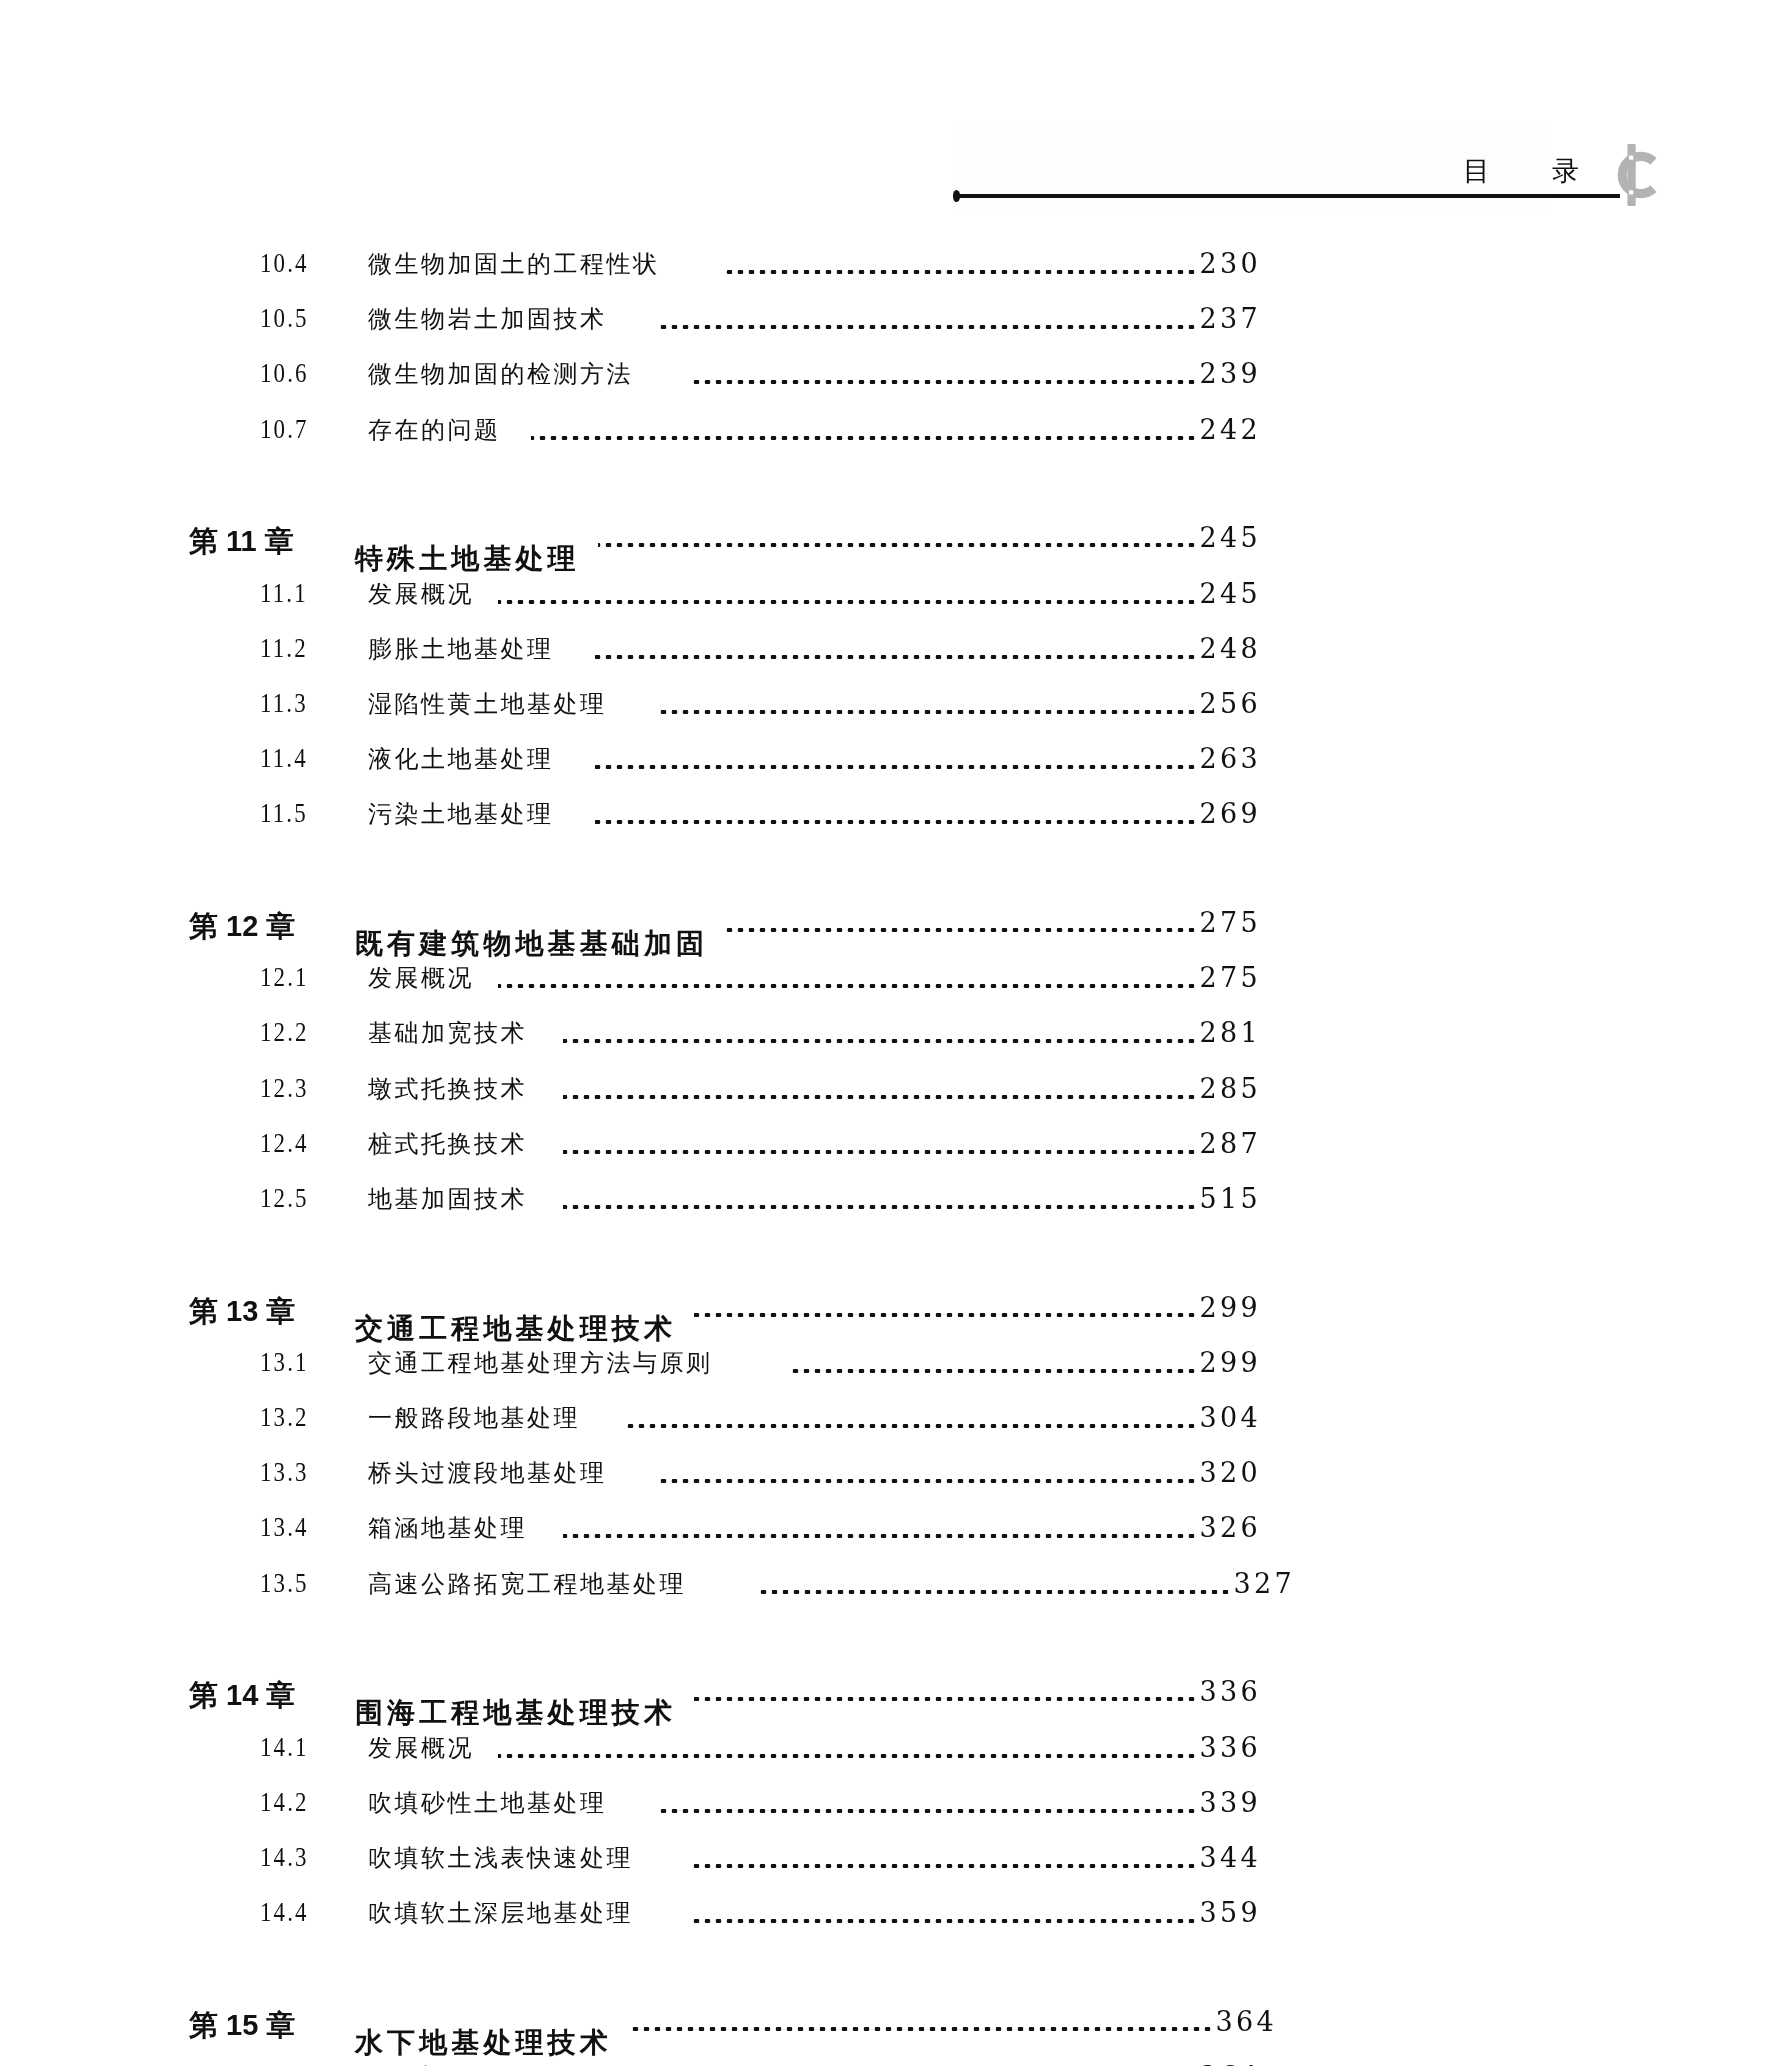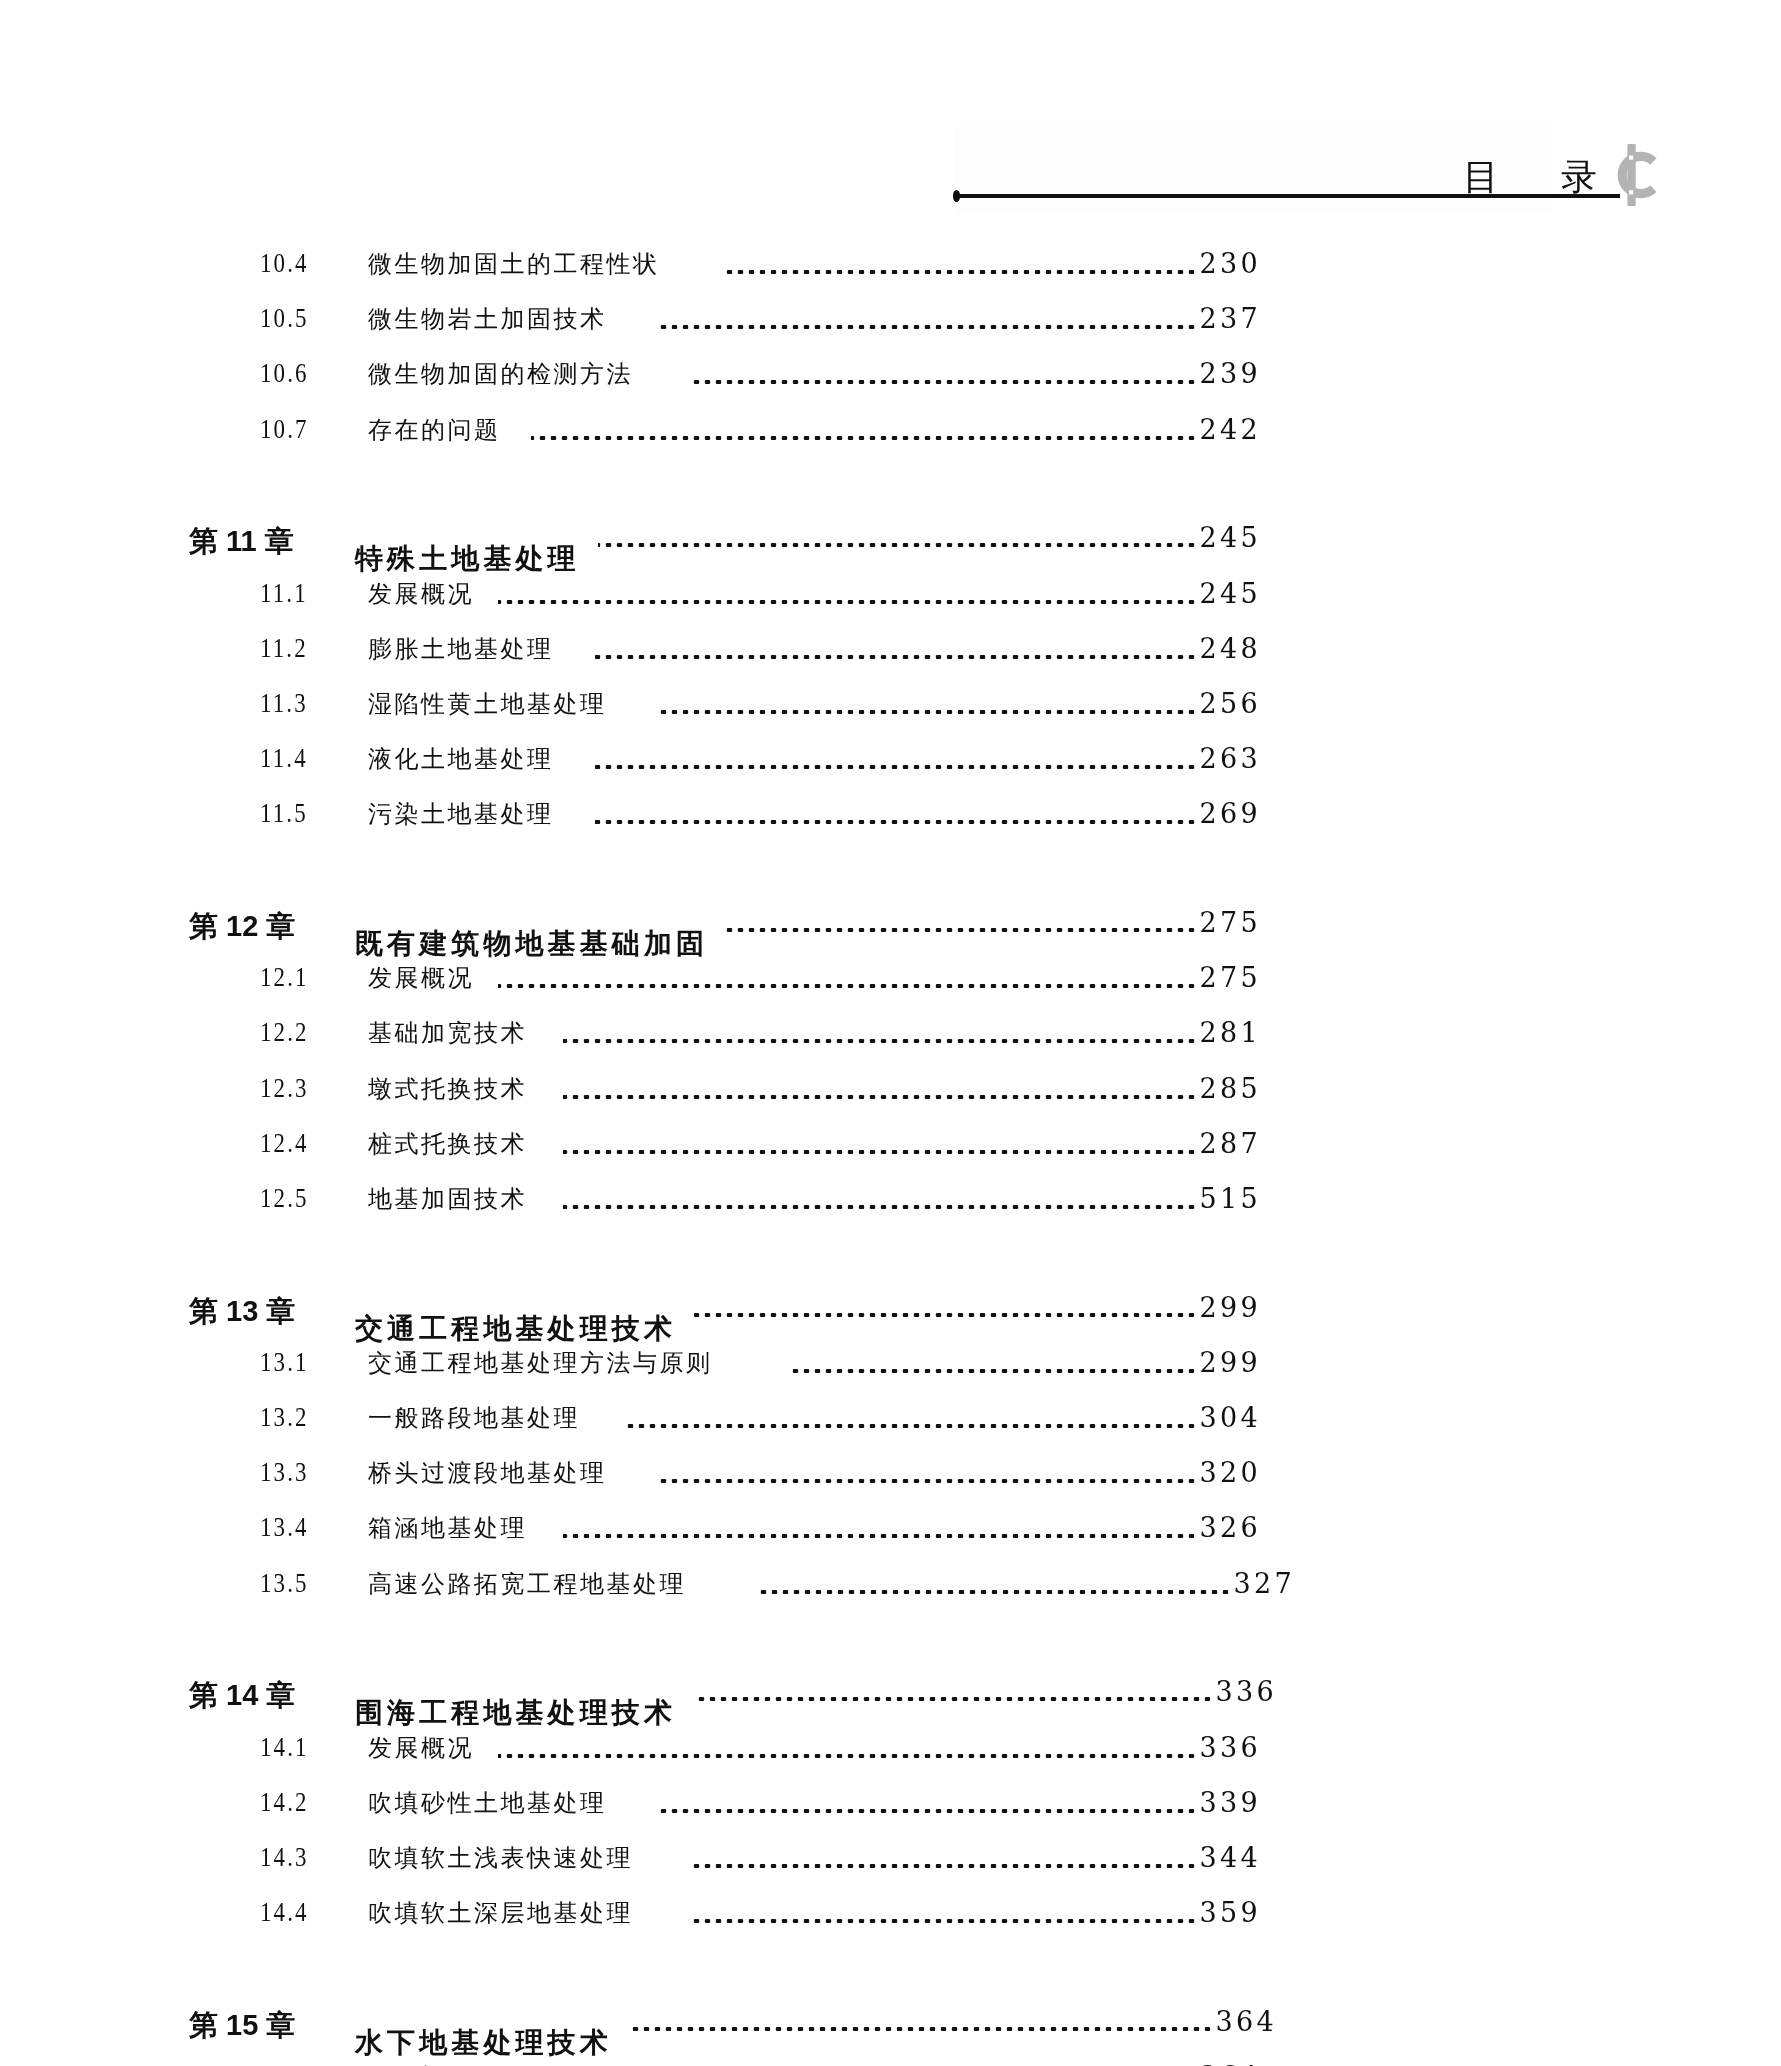--- a/index.html
+++ b/index.html
@@ -3,21 +3,21 @@
 <meta charset="utf-8">
 <style>
   html, body { margin:0; padding:0; background:#ffffff; }
   body { width:1781px; height:2519px; position:relative; overflow:hidden;
          font-family:"DejaVu Serif","Liberation Serif",serif; color:#111; }
 
   
   .hdr-bg { position:absolute; left:954px; top:127px; width:598px; height:87px; background:#fdfdfd; }
   .hdr-line { position:absolute; left:959px; top:194px; width:661px; height:3.7px; background:#111; }
   .hdr-dot { position:absolute; left:953px; top:190px; width:7.4px; height:11.6px; border-radius:50%; background:#111; }
-  .hdr-title { position:absolute; top:153px; left:1463px; font-size:36px; letter-spacing:62px; color:#111; white-space:nowrap; }
+  .hdr-title { position:absolute; top:153px; left:1463px; font-size:27px; letter-spacing:62px; color:#111; white-space:nowrap; }
   .hdr-logo { position:absolute; left:1614px; top:144px; width:50px; height:62px; }
 
   
   .toc { position:absolute; left:0; top:0; width:100%; }
   .row { position:absolute; left:0; width:1439px; height:45px; display:block; }
   .row .num { position:absolute; font-size:27px; white-space:nowrap; color:#111; }
   .row .title { position:absolute; font-size:24px; white-space:nowrap; color:#111; letter-spacing:2.5px; }
   .row .lead { position:absolute; height:4.1px; right:242px;
                background-image:radial-gradient(circle, #111 45%, transparent 52%);
                background-size:11px 5px; background-repeat:repeat-x; background-position:right center; }
@@ -168,21 +168,21 @@
       <span class="title">箱涵地基处理</span>
       <span class="lead" style="left: 563px; top: 22px;"></span>
       <span class="page">326</span>
     </div>
     <div class="row sub" style="top: 1568px; padding-left: 34px;">
       <span class="num">13.5</span>
       <span class="title">高速公路拓宽工程地基处理</span>
       <span class="lead" style="left: 756px; top: 22px;"></span>
       <span class="page">327</span>
     </div>
-    <div class="row chap" style="top: 1676px; padding-left: 16px;">
+    <div class="row chap" style="top: 1676px;">
       <span class="num">第 14 章</span>
       <span class="title">围海工程地基处理技术</span>
       <span class="lead" style="left: 694px; top: 20.7px;"></span>
       <span class="page">336</span>
     </div>
     <div class="row sub" style="top: 1732px;">
       <span class="num">14.1</span>
       <span class="title">发展概况</span>
       <span class="lead" style="left: 498px; top: 22px;"></span>
       <span class="page">336</span>

